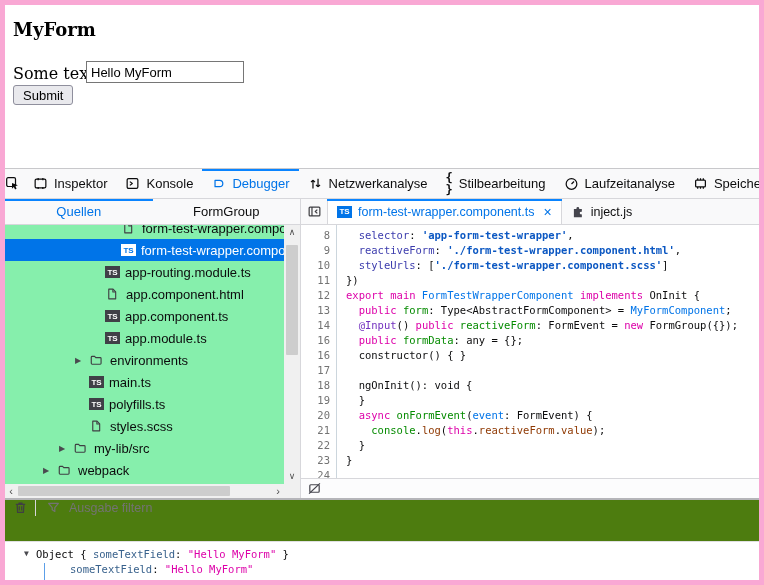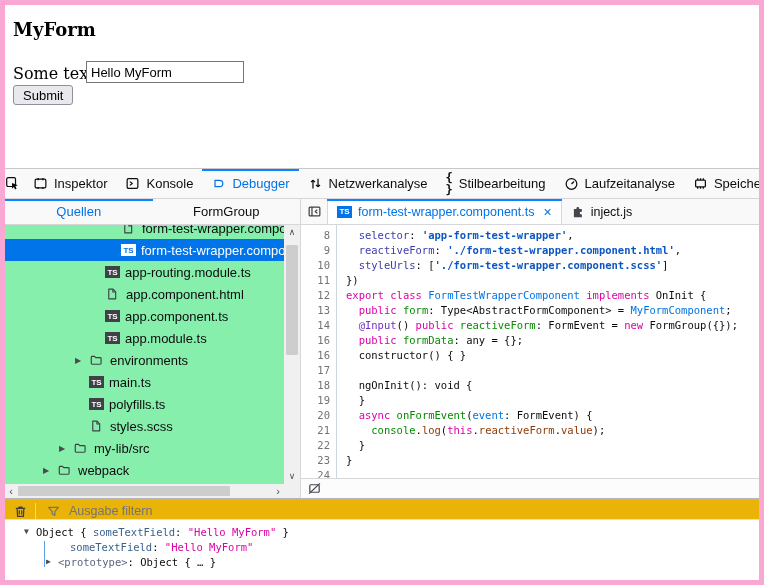--- a/index.html
+++ b/index.html
@@ -74,22 +74,22 @@
   .cl .num{flex:0 0 29px;text-align:right;padding-right:6px;color:#737373;}
   .cl .lt{padding-left:10px;color:#0c0c0d;}
   .tok-kw{color:#dd00a9;} .tok-str{color:#0b57c2;font-weight:bold;} .tok-key{color:#3b3bad;} .tok-def{color:#058b00;}
   .tok-cls{color:#0074e8;margin-top:38px;} .tok-prop{color:#8f3903;} .tok-dec{color:#7230bf;} .tok-plain{color:#0c0c0d;}
 
   .editor-footer{height:19px;border-top:1px solid #d7d7db;background:#fcfcfd;display:flex;align-items:center;
     padding-left:6px;flex:0 0 auto;color:#45454d;}
 
   
   .console{position:absolute;left:0;right:0;bottom:0;height:82px;box-sizing:border-box;border-top:2px solid #b5b5b9;background:#fff;}
-  .console-toolbar{height:20px;box-sizing:border-box;border-bottom:1px solid #e0e0e2;background:#eab308;
-    display:flex;align-items:flex-end;}
+  .console-toolbar{height:42px;box-sizing:border-box;border-bottom:1px solid #e0e0e2;background:#4d7c0f;
+    display:flex;align-items:flex-start;}
   .c-trash{width:30px;display:flex;align-items:center;justify-content:center;color:#3f3f43;}
   .c-sep{width:1px;height:16px;background:#d7d7db;}
   .c-filter-icon{color:#737373;margin:0 6px 0 10px;display:flex;}
   .c-filter-input{border:none;outline:none;background:transparent;font-size:12.5px;color:#0c0c0d;width:240px;font-family:"Liberation Sans",sans-serif;}
   .c-filter-input::placeholder{color:#737373;opacity:1;}
   .console-out{position:relative;font-family:"DejaVu Sans Mono",monospace;font-size:10.5px;padding-top:4px;}
   .crow{height:15px;display:flex;align-items:center;white-space:pre;}
   .crow .arr{flex:0 0 12px;font-size:8px;color:#4a4a4f;}
   .c-obj{color:#0c0c0d;} .c-key{color:#38618c;} .c-str{color:#dd00a9;} .c-proto{color:#5c667a;} .c-plain{color:#0c0c0d;}
   .obj-guide{position:absolute;left:39px;top:21px;width:1px;height:26px;background:#5c9fe8;}
@@ -315,21 +315,21 @@
               </div>
             </div>
         </div>
         <div class="code">
           <div class="gutterbg"></div>
           <div class="codelines" id="code-lines">
               <div class="cl"><span class="num">8</span><span class="lt"><span class="tok-plain">  </span><span class="tok-key">selector</span><span class="tok-plain">: </span><span class="tok-str">'app-form-test-wrapper'</span><span class="tok-plain">,</span></span></div>
               <div class="cl"><span class="num">9</span><span class="lt"><span class="tok-plain">  </span><span class="tok-key">reactiveForm</span><span class="tok-plain">: </span><span class="tok-str">'./form-test-wrapper.component.html'</span><span class="tok-plain">,</span></span></div>
               <div class="cl"><span class="num">10</span><span class="lt"><span class="tok-plain">  </span><span class="tok-key">styleUrls</span><span class="tok-plain">: [</span><span class="tok-str">'./form-test-wrapper.component.scss'</span><span class="tok-plain">]</span></span></div>
               <div class="cl"><span class="num">11</span><span class="lt"><span class="tok-plain">})</span></span></div>
-              <div class="cl"><span class="num">12</span><span class="lt"><span class="tok-kw">export class </span><span class="tok-cls">FormTestWrapperComponent </span><span class="tok-kw">implements </span><span class="tok-plain">OnInit {</span></span></div>
+              <div class="cl"><span class="num">12</span><span class="lt"><span class="tok-kw">export main </span><span class="tok-cls">FormTestWrapperComponent </span><span class="tok-kw">implements </span><span class="tok-plain">OnInit {</span></span></div>
               <div class="cl"><span class="num">13</span><span class="lt"><span class="tok-plain">  </span><span class="tok-kw">public </span><span class="tok-def">form</span><span class="tok-plain">: Type&lt;AbstractFormComponent&gt; = </span><span class="tok-cls">MyFormComponent</span><span class="tok-plain">;</span></span></div>
               <div class="cl"><span class="num">14</span><span class="lt"><span class="tok-plain">  </span><span class="tok-dec">@Input</span><span class="tok-plain">() </span><span class="tok-kw">public </span><span class="tok-def">reactiveForm</span><span class="tok-plain">: FormEvent = </span><span class="tok-kw">new </span><span class="tok-plain">FormGroup({});</span></span></div>
               <div class="cl"><span class="num">16</span><span class="lt"><span class="tok-plain">  </span><span class="tok-kw">public </span><span class="tok-def">formData</span><span class="tok-plain">: any = {};</span></span></div>
               <div class="cl"><span class="num">16</span><span class="lt"><span class="tok-plain">  constructor() { }</span></span></div>
               <div class="cl"><span class="num">17</span><span class="lt"></span></div>
               <div class="cl"><span class="num">18</span><span class="lt"><span class="tok-plain">  ngOnInit(): void {</span></span></div>
               <div class="cl"><span class="num">19</span><span class="lt"><span class="tok-plain">  }</span></span></div>
               <div class="cl"><span class="num">20</span><span class="lt"><span class="tok-plain">  </span><span class="tok-kw">async </span><span class="tok-def">onFormEvent</span><span class="tok-plain">(</span><span class="tok-cls">event</span><span class="tok-plain">: FormEvent) {</span></span></div>
               <div class="cl"><span class="num">21</span><span class="lt"><span class="tok-plain">    </span><span class="tok-def">console</span><span class="tok-plain">.</span><span class="tok-prop">log</span><span class="tok-plain">(</span><span class="tok-kw">this</span><span class="tok-plain">.</span><span class="tok-prop">reactiveForm</span><span class="tok-plain">.</span><span class="tok-prop">value</span><span class="tok-plain">);</span></span></div>
               <div class="cl"><span class="num">22</span><span class="lt"><span class="tok-plain">  }</span></span></div>

